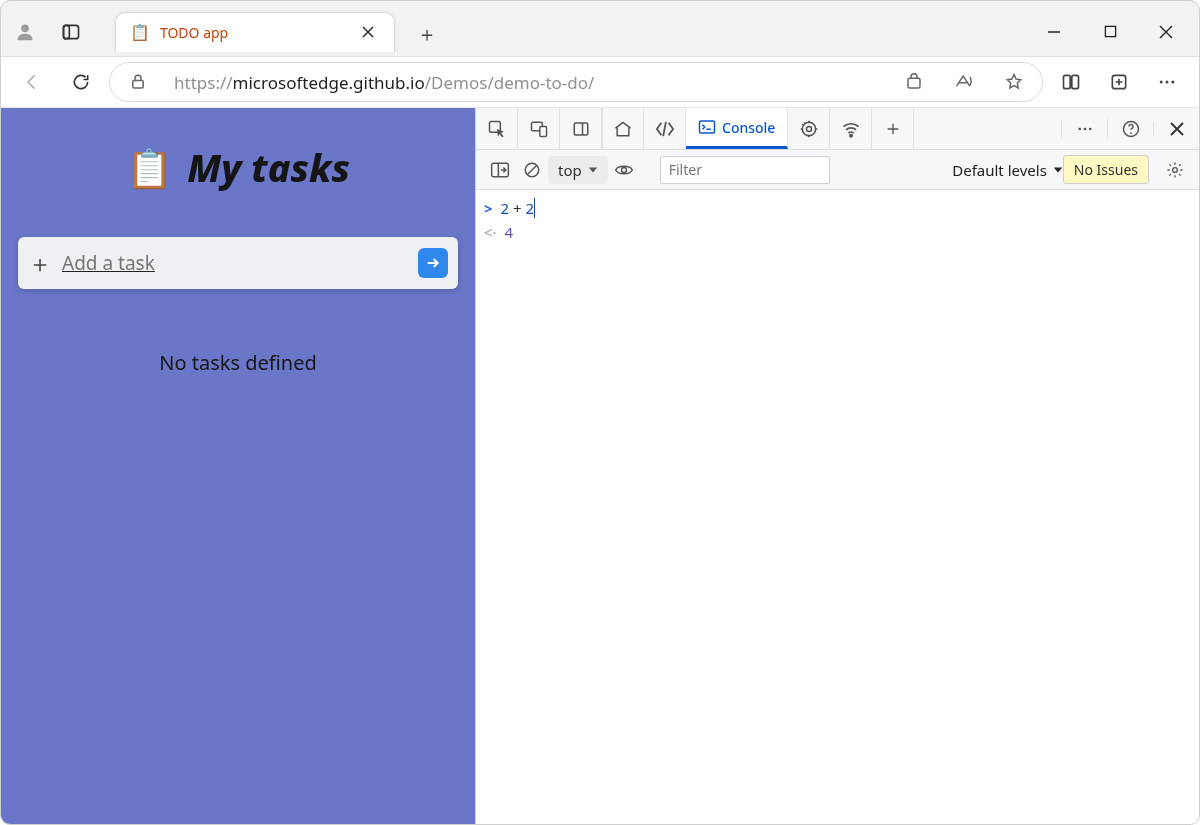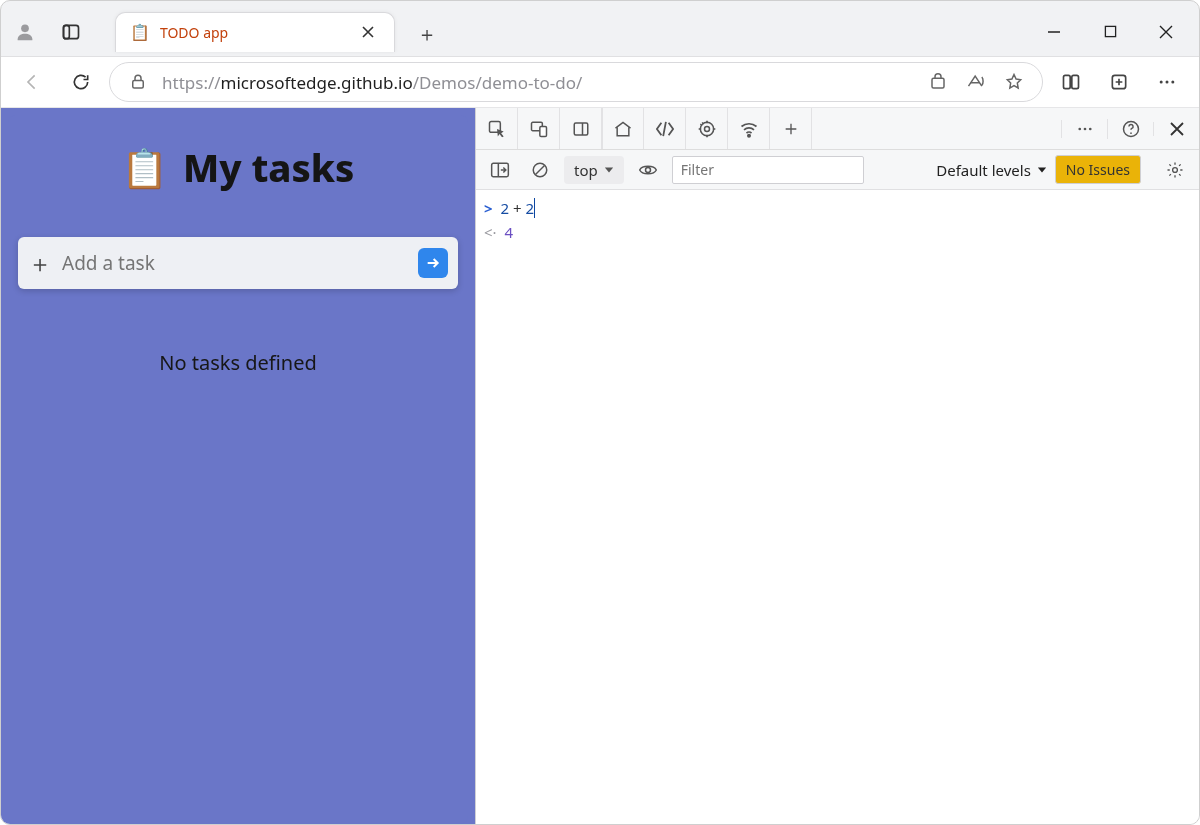--- a/index.html
+++ b/index.html
@@ -35,21 +35,21 @@
   
   .toolbar {
     height: 52px; background:#fff;
     display:flex; align-items:center; padding: 0 12px; gap:8px;
     border-top:1px solid #e0e0e2; border-bottom:1px solid #e6e6e8;
   }
   .nav-btn { width:40px; height:40px; display:flex; align-items:center; justify-content:center; color:#555; border-radius:6px; }
   .nav-btn.disabled { color:#b5b5b5; }
   .addr {
     flex:1; height:40px; background:#fff; border:1px solid #d9d9dc;
-    border-radius:22px; display:flex; align-items:center; padding:0 14px; gap:10px;
+    border-radius:22px; display:flex; align-items:center; padding:0 14px; gap:22px;
     color:#333; font-size:17px;
   }
   .addr .url { flex:1; white-space:nowrap; overflow:hidden; }
   .addr .url .muted { color:#8f8f95; }
   .addr .url .strong { color:#1f1f1f; }
   .addr-icon { width:28px; height:28px; display:flex; align-items:center; justify-content:center; color:#666; }
 
   
   .content { flex:1; display:flex; min-height:0; }
   .page {
@@ -62,30 +62,30 @@
   .page-inner {
     flex:1;
     background:#6a76c8;
     border-radius:8px;
     padding: 22px 10px 0 10px;
     color:#111;
     display:flex; flex-direction:column; align-items:center;
   }
   .page-title { display:flex; align-items:center; gap:14px; margin-top:4px; }
   .page-title .emoji { font-size:38px; }
-  .page-title h1 { font-size:38px; font-weight:800; color:#151515; }
+  .page-title h1 { font-size:38px; font-weight:800; color:#151515;font-style:italic; }
   .task-input-row{
     margin-top: 44px;
     width: 440px; height:52px;
     background:#eef0f4; border-radius:6px;
     display:flex; align-items:center; padding:0 10px; gap:10px;
     box-shadow: 0 2px 6px rgba(0,0,0,0.18);
   }
   .plus { font-size:24px; color:#444; }
-  .task-input { flex:1; border:none; outline:none; background:transparent; font-size:19px; color:#222; }
+  .task-input { flex:1; border:none; outline:none; background:transparent; font-size:19px; color:#222;text-decoration:underline; }
   .task-submit {
     width:30px; height:30px; background:#2f86ec; border-radius:6px; color:#fff;
     display:flex; align-items:center; justify-content:center; font-size:16px;
   }
   .empty-msg { margin-top:60px; font-size:20px; color:#171717; }
 
   
   .devtools { flex:1; display:flex; flex-direction:column; background:#fff; min-width:0; }
   .dt-tabbar {
     height:42px; border-bottom:1px solid #ddd;
@@ -102,34 +102,34 @@
     border-bottom:3px solid #0a57d0; font-weight:500;
     position:relative;
   }
   .dt-flex-spacer{flex:1;}
   .dt-right { display:flex; align-items:center; }
   .dt-right .dt-iconcell{ border-left:1px solid #e2e2e4; border-right:none; width:46px;}
   .dt-right .dt-close { font-size:18px; }
 
   .dt-toolbar {
     height:40px; border-bottom:1px solid #e0e0e2;
-    display:flex; align-items:center; padding:0 8px; gap:8px; background:#f6f7f8;
+    display:flex; align-items:center; padding:0 8px; gap:0; background:#f6f7f8;
   }
   .dt-tool { width:32px; height:28px; display:flex; align-items:center; justify-content:center; color:#555; border-radius:4px; }
   .dt-context {
     display:flex; align-items:center; gap:6px;
     background:#ececee; padding:4px 10px; border-radius:4px; font-size:15px; color:#333;
   }
   .dt-filter {
-    height:28px; width:192px; border:1px solid #cfcfd3; border-radius:2px;
-    padding:0 8px; font-size:14px; color:#333; background:#fff;
+    height:28px; width:170px; border:1px solid #cfcfd3; border-radius:2px;
+    padding:0 8px; font-size:14px; color:#333; background:#fff;margin-left:20px;
   }
   .dt-levels { margin-left:auto; display:flex; align-items:center; gap:6px; font-size:15px; color:#222;justify-content:space-between;}
   .dt-chip {
-    border:1px solid #cfcfd3; background:#eab308; padding:4px 10px; font-size:14px; color:#333; border-radius:3px;
+    border:1px solid #cfcfd3; background:#fef9c3; padding:4px 10px; font-size:14px; color:#333; border-radius:3px;
   }
   .dt-gear { margin-left:10px; }
 
   .dt-console { flex:1; font-family: Consolas, "Courier New", monospace; font-size:15px; padding:6px 8px; }
   .c-row { display:flex; align-items:flex-start; gap:8px; line-height:1.6; }
   .c-prompt { color:#2a5fd1; font-weight:bold; }
   .c-input { color:#0d47a1; }
   .c-num { color:#164ca3; }
   .c-op  { color:#333; }
   .caret { border-right:1px solid #0d47a1; animation:none; }
@@ -300,20 +300,27 @@
         <div class="dt-iconcell" style="border-left:1px solid #e2e2e4;">
           <svg width="20" height="20" viewBox="0 0 24 24" fill="none" stroke="#555" stroke-width="1.8">
               <path d="M3 11l9-7 9 7"></path>
               <path d="M5 10v10h14V10"></path>
             </svg>
         </div>
         <div class="dt-iconcell">
           <svg width="22" height="18" viewBox="0 0 24 20" fill="none" stroke="#555" stroke-width="2">
               <path d="M8 3L3 10l5 7M16 3l5 7-5 7M13 2l-3 16"></path>
             </svg>
+        </div>
+        <div class="dt-tab active">
+          <svg width="18" height="16" viewBox="0 0 24 20" fill="none" stroke="#0a57d0" stroke-width="2">
+              <rect x="2" y="2" width="20" height="16" rx="2"></rect>
+              <path d="M6 7l3 3-3 3M11 13h6"></path>
+            </svg>
+          <span>Console</span>
         </div>
         <div class="dt-iconcell">
           <svg width="20" height="20" viewBox="0 0 24 24" fill="none" stroke="#555" stroke-width="1.8">
               <circle cx="12" cy="12" r="8"></circle>
               <circle cx="12" cy="12" r="3"></circle>
               <path d="M12 2v3M12 19v3M2 12h3M19 12h3" stroke-width="2"></path>
               <path d="M6 4l2 2M4 6l2 2" stroke-width="1.4"></path>
             </svg>
         </div>
         <div class="dt-iconcell">

